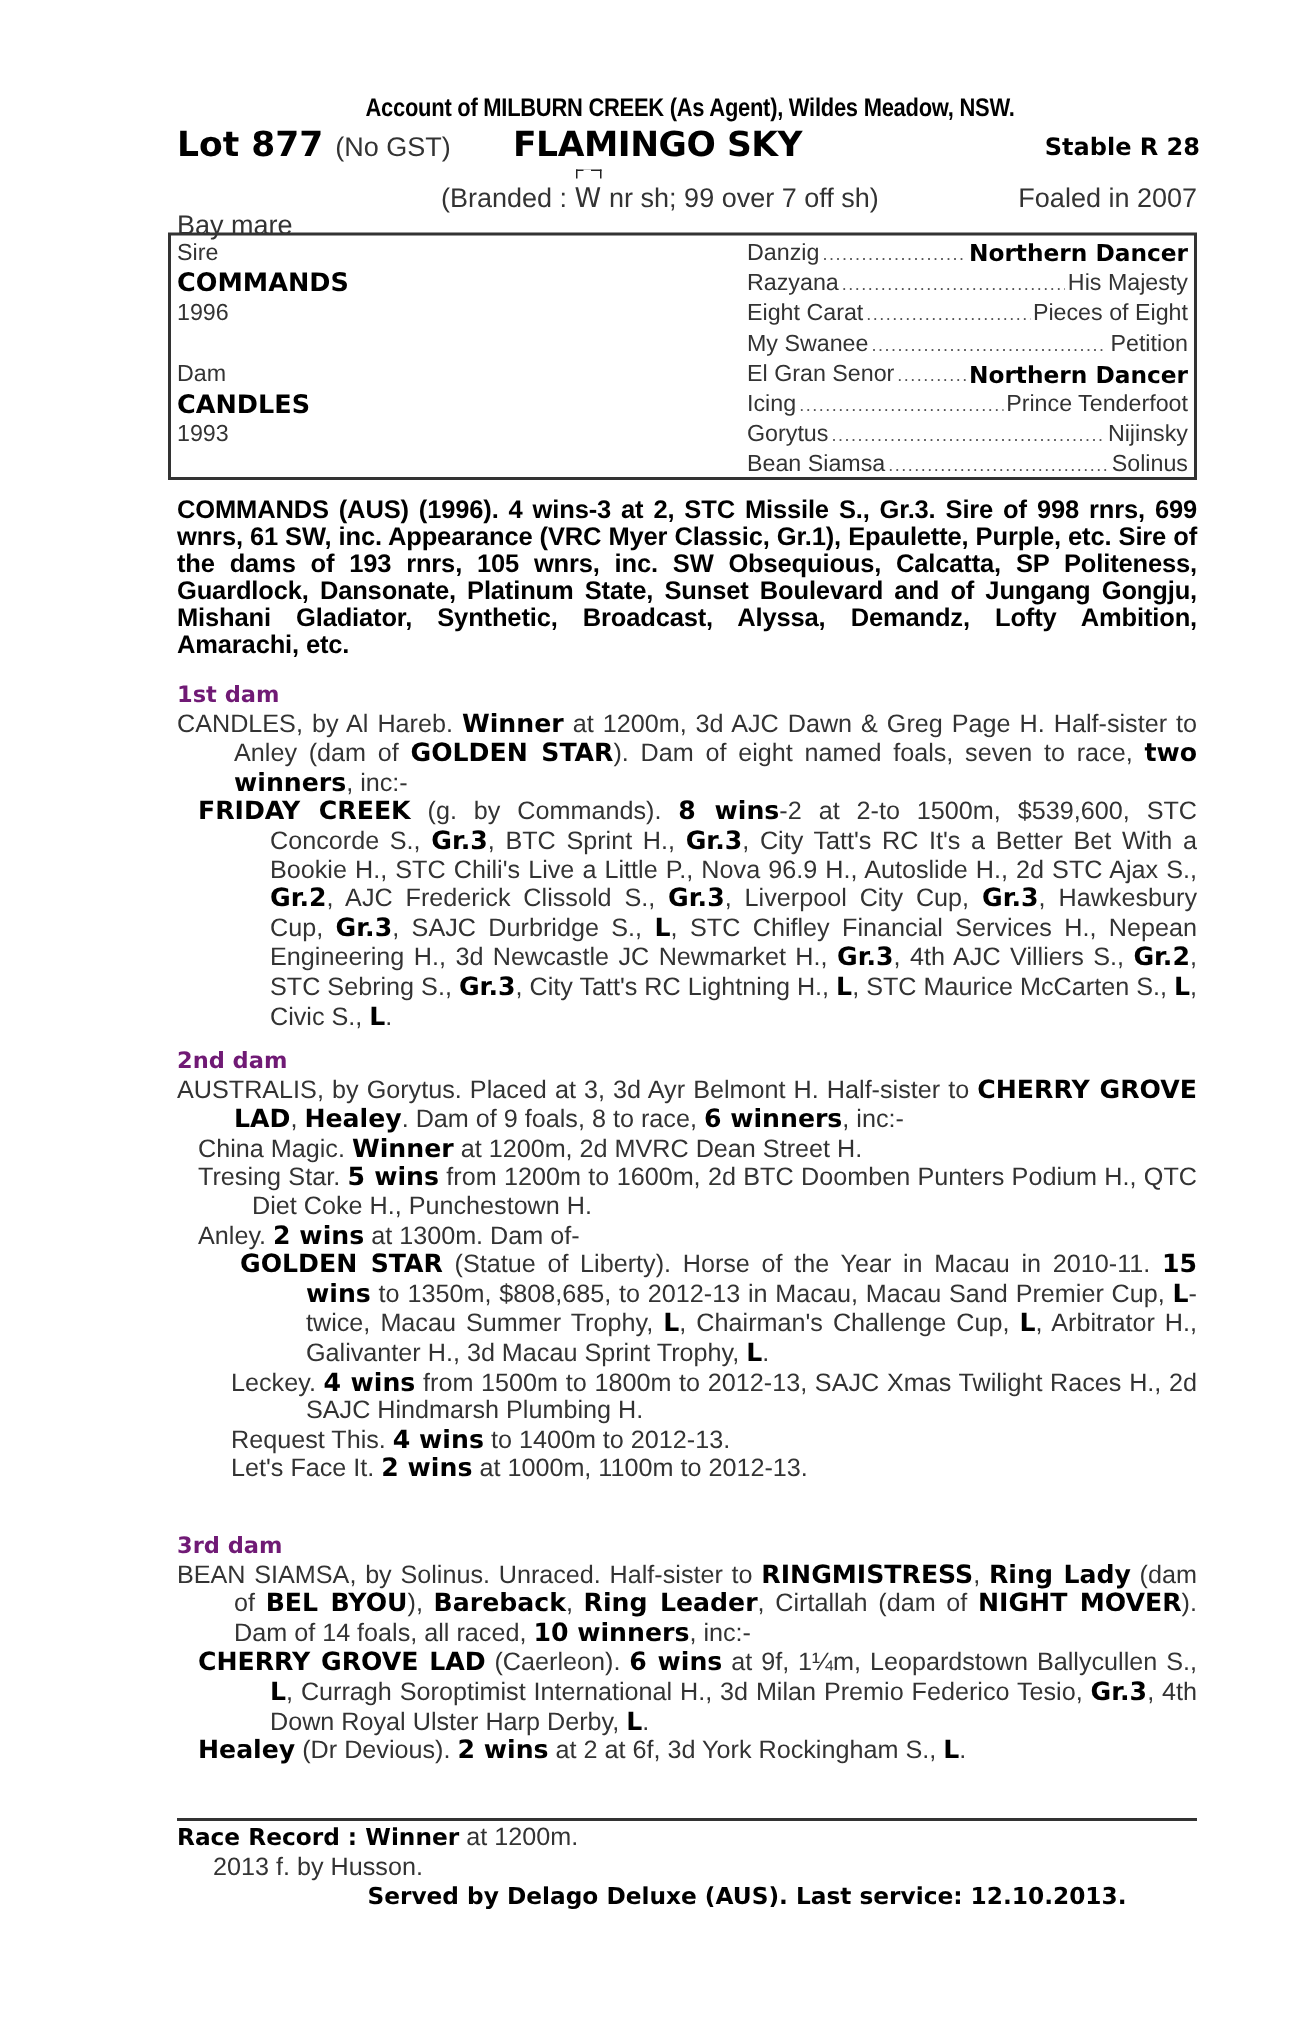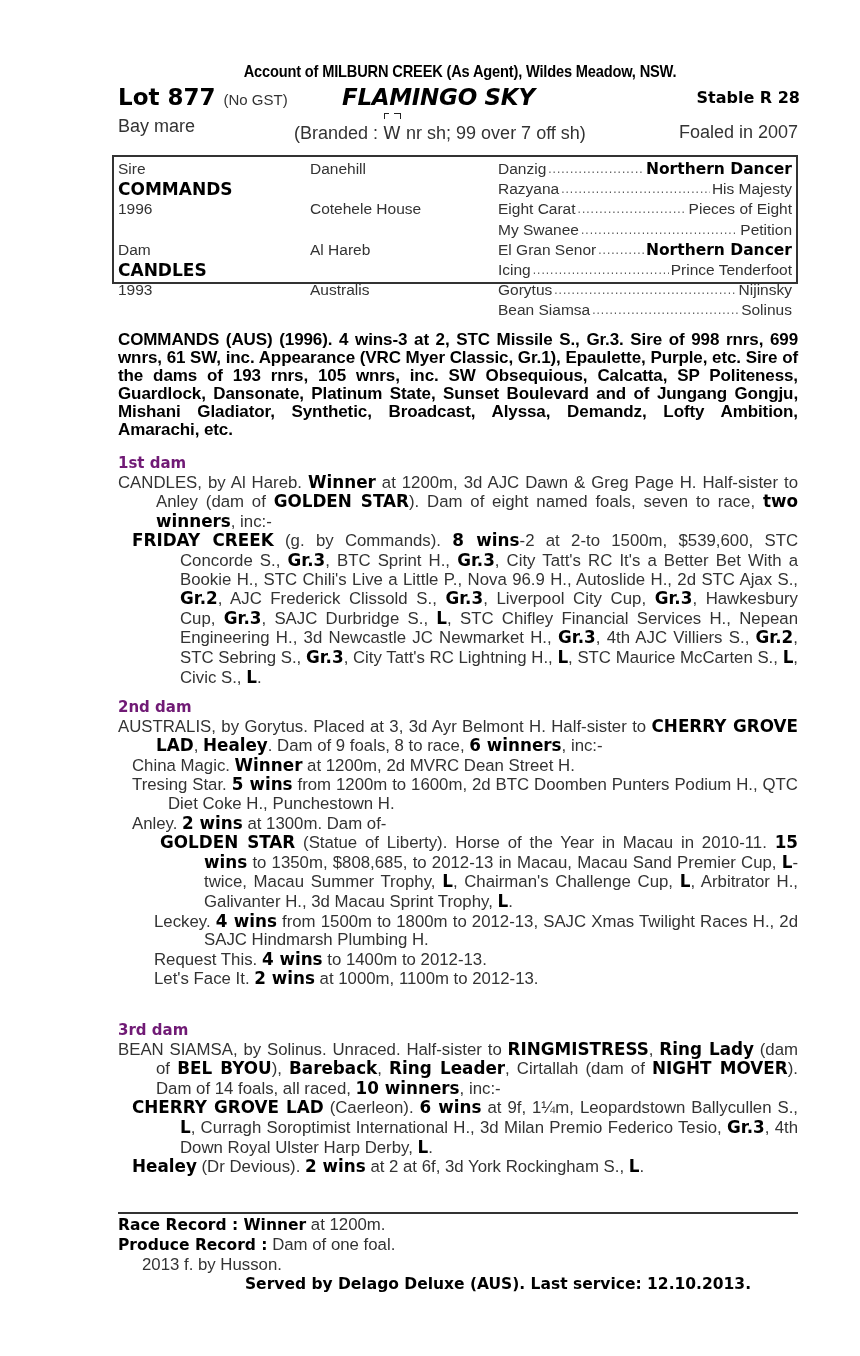--- a/index.html
+++ b/index.html
@@ -10,34 +10,34 @@
     .page { position: absolute; left: 118px; top: 62px; width: 680px; }
     .hv { font-family: "DejaVu Sans", sans-serif; font-weight: bold; color:#000; }
 
     .account {
       text-align: center; font-weight: bold; font-size: 17px; letter-spacing: -0.2px;
       transform: scaleX(0.86); transform-origin: center; color:#000;
       margin-left: 4px; white-space: nowrap; height: 20px; line-height: 20px;
     }
     .lot-row { position: relative; height: 30px; margin-top: 2px; }
     .lot { position: absolute; left: 0; top: 0; font-family: "DejaVu Sans", sans-serif; font-weight: bold; font-size: 23px; color:#000; }
-    .lot .gst { font-family: "Liberation Sans", sans-serif; font-weight: normal; font-size: 15px; color:#333; }
-    .horse-name { position: absolute; left: 224px; top: 0; font-family: "DejaVu Sans", sans-serif; font-weight: bold; font-size: 23px; color:#000; letter-spacing: -0.3px; font-style: italic; }
+    .lot .gst { font-family: "Liberation Sans", sans-serif; font-weight: normal; font-size: 18px; color:#333; }
+    .horse-name { position: absolute; left: 224px; top: 0; font-family: "DejaVu Sans", sans-serif; font-weight: bold; font-size: 23px; color:#000; letter-spacing: -0.3px; }
     .stable { position: absolute; right: -2px; top: 4px; font-family: "DejaVu Sans", sans-serif; font-weight: bold; font-size: 16px; color:#000; }
 
     .desc-row { position: relative; height: 28px; font-size: 18px; color:#333; margin-top: 2px; }
-    .desc-row .sex { position: absolute; left: 0; top: 0; text-align: center; }
+    .desc-row .sex { position: absolute; left: 0; top: 24px; text-align: center; }
     .desc-row .brand { position: absolute; left: 176px; top: 6px; }
     .desc-row .foaled { position: absolute; right: 0; top: 6px; }
     .brand-mark { display: inline-block; position: relative; width: 18px; font-family: "DejaVu Sans", sans-serif; font-weight: normal; }
     .brand-mark .crown { position: absolute; left: 1px; top: -9px; width: 15px; height: 5px; border: 1.5px solid #222; border-bottom: none; }
     .brand-mark .crown::after { content: ""; position: absolute; left: 4px; top: -1px; width: 5px; height: 2px; background: #fff; }
 
     .pedigree {
-      position: absolute; left: -6px; top: 93px; width: 686px; height: 129px;
+      position: absolute; left: -6px; top: 93px; width: 686px; height: 165px;
       border: 2px solid #333; box-sizing: border-box; font-size: 15.5px; color: #333;
     }
     .ped-col1 { position: absolute; left: 4px; top: 2px; width: 180px; }
     .ped-col2 { position: absolute; left: 196px; top: 2px; width: 180px; }
     .ped-col3 { position: absolute; left: 384px; top: 2px; width: 294px; }
     .ped-line { height: 20.2px; line-height: 20.2px; white-space: nowrap; }
     .ped-big { font-family: "DejaVu Sans", sans-serif; font-weight: bold; font-size: 17px; color: #000; }
     .gp { display: flex; align-items: flex-end; }
     .gp .dots { flex: 1; overflow: hidden; white-space: nowrap; color:#555; margin: 0 2px; letter-spacing: 1px; font-size: 12px; }
     .gp .dots::before { content: "................................................................................................"; }
@@ -85,29 +85,20 @@
 
   <div class="pedigree">
     <div class="ped-col1">
       <div class="ped-line">Sire</div>
       <div class="ped-line ped-big">COMMANDS</div>
       <div class="ped-line">1996</div>
       <div class="ped-line"></div>
       <div class="ped-line">Dam</div>
       <div class="ped-line ped-big">CANDLES</div>
       <div class="ped-line">1993</div>
-    </div>
-    <div class="ped-col2">
-      <div class="ped-line">Danehill</div>
-      <div class="ped-line"></div>
-      <div class="ped-line">Cotehele House</div>
-      <div class="ped-line"></div>
-      <div class="ped-line">Al Hareb</div>
-      <div class="ped-line"></div>
-      <div class="ped-line">Australis</div>
     </div>
     <div class="ped-col3">
       <div class="ped-line gp">
           <span>Danzig</span>
           <span class="dots"></span>
           <span class="hv">Northern Dancer</span>
         </div>
       <div class="ped-line gp">
           <span>Razyana</span>
           <span class="dots"></span>
@@ -170,18 +161,17 @@
     <div class="dam-title">3rd dam</div>
     <div class="para ind0"><span>BEAN SIAMSA, by Solinus. Unraced. Half-sister to </span><span class="hv">RINGMISTRESS</span><span>, </span><span class="hv">Ring Lady</span><span> (dam of </span><span class="hv">BEL BYOU</span><span>), </span><span class="hv">Bareback</span><span>, </span><span class="hv">Ring Leader</span><span>, Cirtallah (dam of </span><span class="hv">NIGHT MOVER</span><span>). Dam of 14 foals, all raced, </span><span class="hv">10 winners</span><span>, inc:-</span></div>
     <div class="para ind1"><span class="hv">CHERRY GROVE LAD</span><span> (Caerleon). </span><span class="hv">6 wins</span><span> at 9f, 1¼m, Leopardstown Ballycullen S., </span><span class="hv">L</span><span>, Curragh Soroptimist International H., 3d Milan Premio Federico Tesio, </span><span class="hv">Gr.3</span><span>, 4th Down Royal Ulster Harp Derby, </span><span class="hv">L</span><span>.</span></div>
     <div class="para ind1"><span class="hv">Healey</span><span> (Dr Devious). </span><span class="hv">2 wins</span><span> at 2 at 6f, 3d York Rockingham S., </span><span class="hv">L</span><span>.</span></div>
   </div>
 
   <div class="divider" style="top:1150px;"></div>
 
   <div class="records" style="top:1153px;">
     <div><span class="label">Race Record : Winner</span><span> at 1200m.</span></div>
-    <div><span class="label">Produce Record :</span><span> Dam of one foal.</span></div>
     <div style="padding-left:24px;">2013 f. by Husson.</div>
     <div class="served">Served by Delago Deluxe (AUS). Last service: 12.10.2013.</div>
   </div>
 
 </div>
 
 </body></html>

